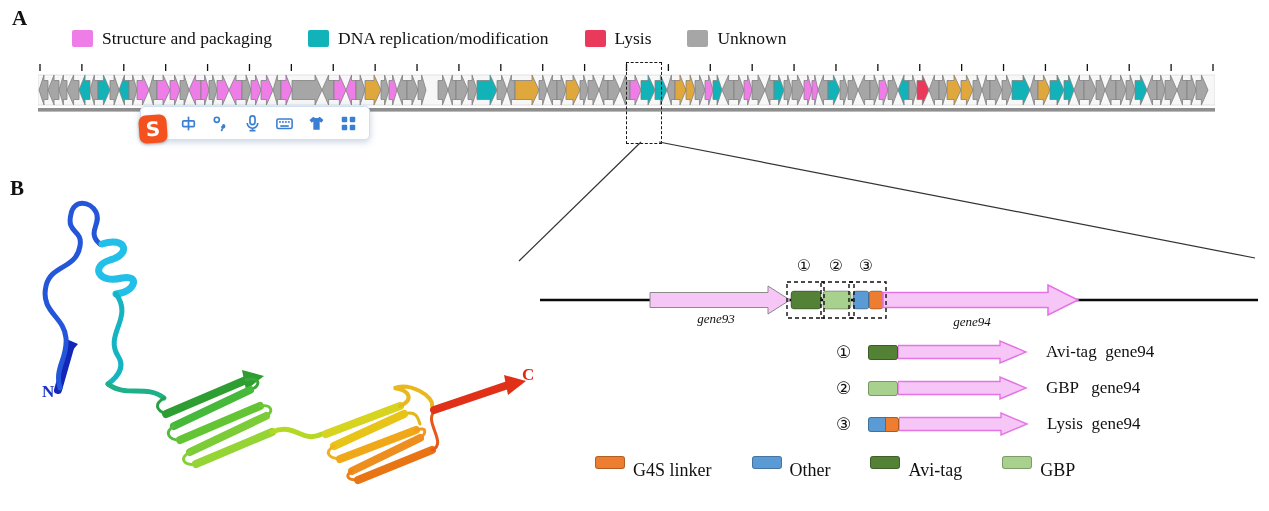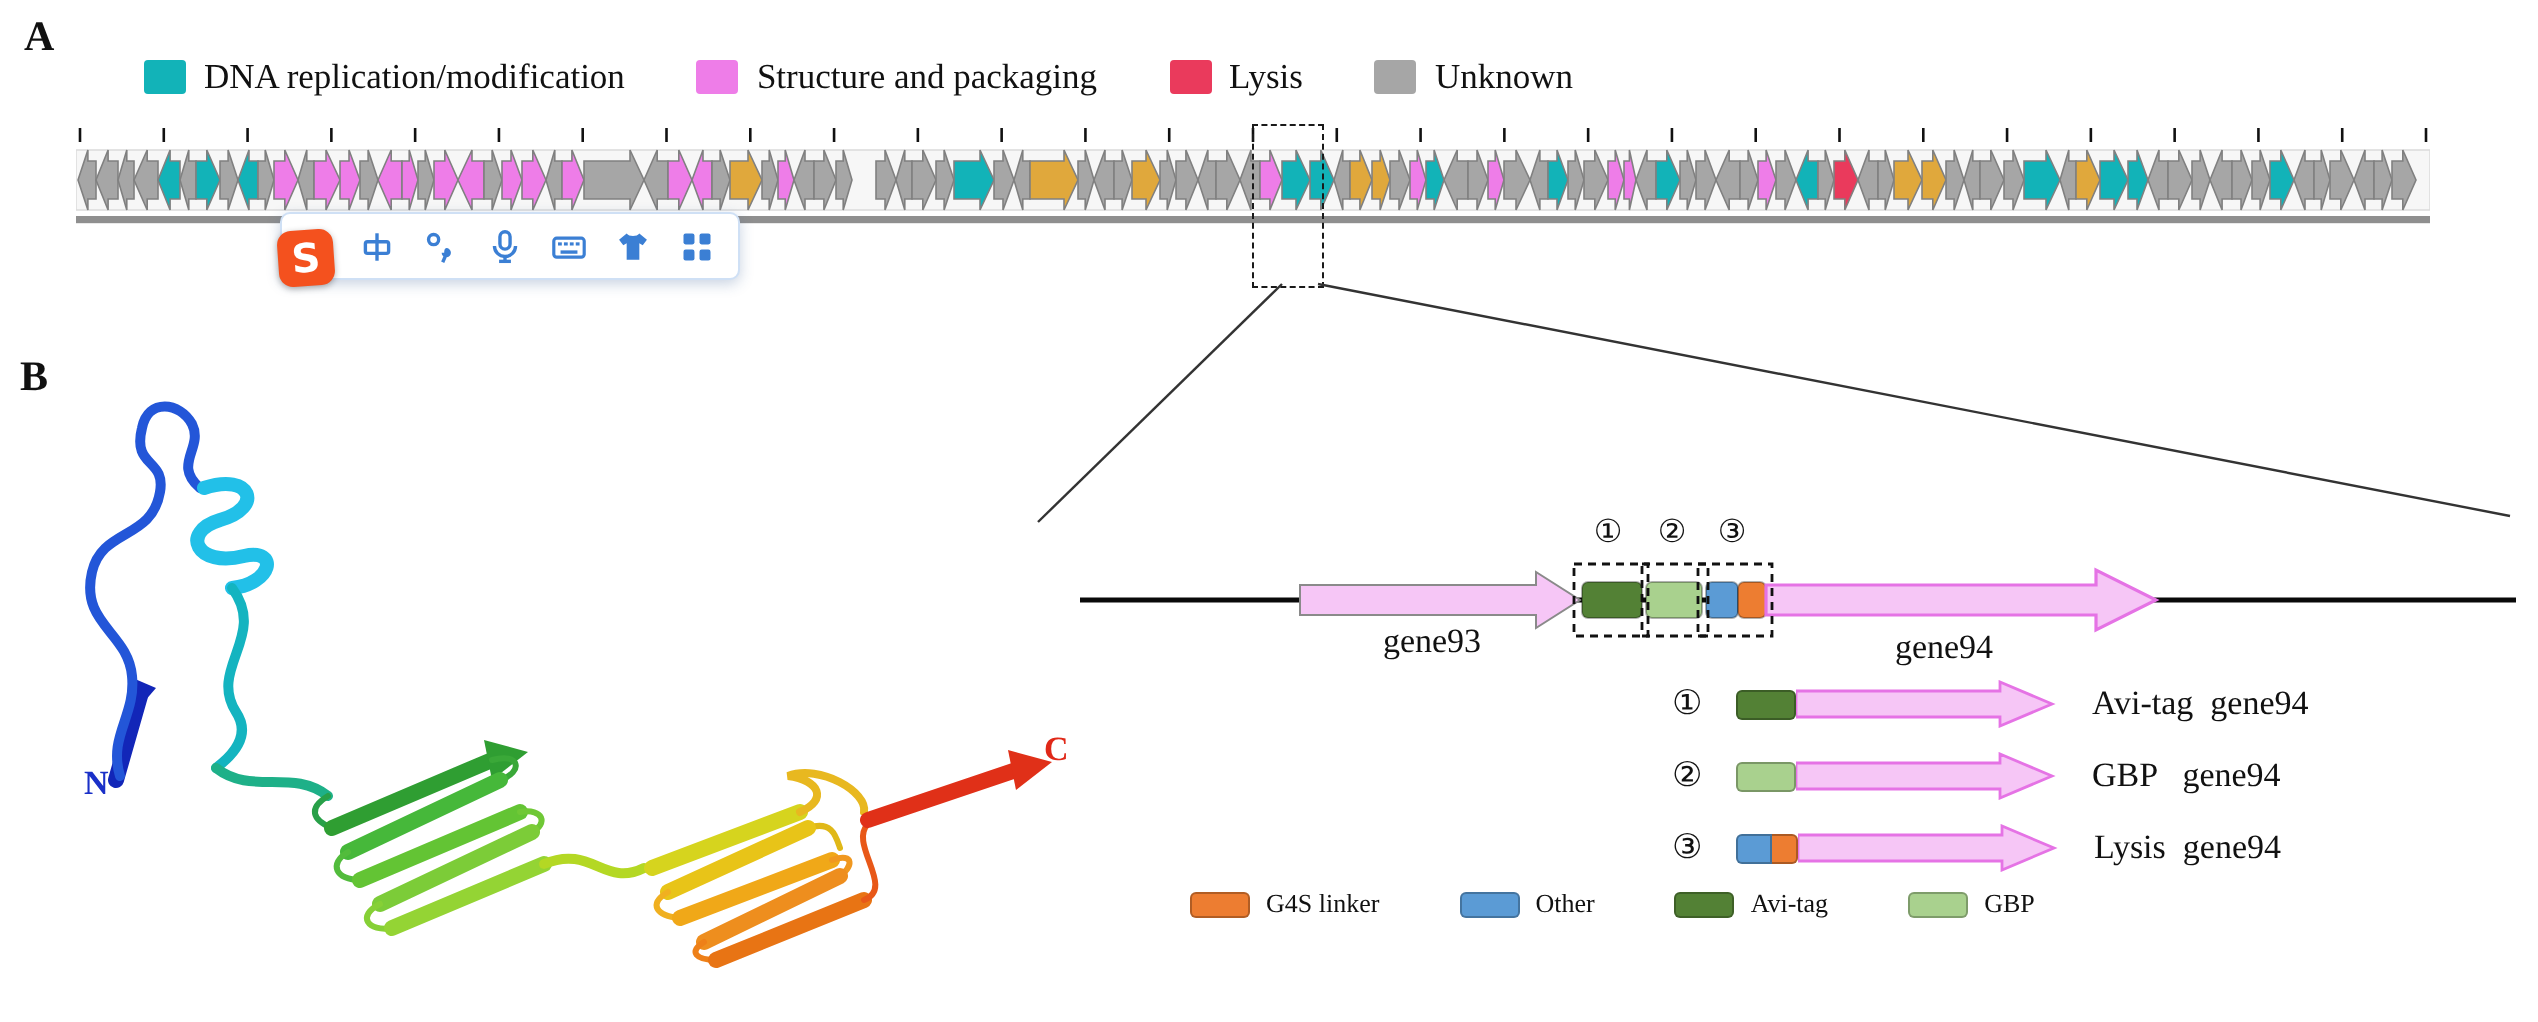--- a/index.html
+++ b/index.html
@@ -24,44 +24,44 @@
        font-size:20px;display:flex;align-items:center;justify-content:center;
        box-shadow:0 1px 3px rgba(0,0,0,.3);transform:rotate(-4deg);}
   .ime .icons{display:flex;align-items:center;gap:13px;margin-left:38px;}
   .ime svg{display:block;}
   
   .c-row{display:flex;align-items:center;height:24px;}
   .c-row .marker{width:24px;font-family:"DejaVu Sans",sans-serif;font-size:17px;margin-right:8px;}
   .c-row .box{height:15px;border:1px solid rgba(0,0,0,.28);border-radius:3px;box-sizing:border-box;}
   .c-row .row-label{margin-left:16px;font-size:17px;white-space:pre;}
   .marker-top{font-family:"DejaVu Sans",sans-serif;font-size:16px;width:24px;text-align:center;}
-  .gene-label{font-size:17px;text-align:center;width:100px;}
+  .gene-label{font-size:13px;text-align:center;width:100px;font-style:italic;}
   
   .legend-b{left:595px;top:444px;display:flex;align-items:center;gap:40px;}
   .legend-b .item{display:flex;align-items:center;}
   .legend-b .bx{width:30px;height:13px;border-radius:3px;border:1px solid rgba(0,0,0,.25);
        box-sizing:border-box;margin-right:8px;}
-  .legend-b .lbl{font-size:13px;}
+  .legend-b .lbl{font-size:18px;margin-top:16px;}
   svg text{font-family:"Liberation Serif",serif;}
 </style>
 </head>
 <body>
 
 <div class="fig">
 
   <div class="abs panel-label" style="left:12px;top:6px;">A</div>
 
   <div class="abs legend-a">
     <div class="item">
+      <span class="sq" style="background: rgb(238, 125, 232);"></span>
+      <span class="lbl">Structure and packaging</span>
+    </div>
+    <div class="item">
       <span class="sq" style="background: rgb(18, 179, 184);"></span>
       <span class="lbl">DNA replication/modification</span>
-    </div>
-    <div class="item">
-      <span class="sq" style="background: rgb(238, 125, 232);"></span>
-      <span class="lbl">Structure and packaging</span>
     </div>
     <div class="item">
       <span class="sq" style="background: rgb(234, 58, 92);"></span>
       <span class="lbl">Lysis</span>
     </div>
     <div class="item">
       <span class="sq" style="background: rgb(166, 166, 166);"></span>
       <span class="lbl">Unknown</span>
     </div>
   </div>

